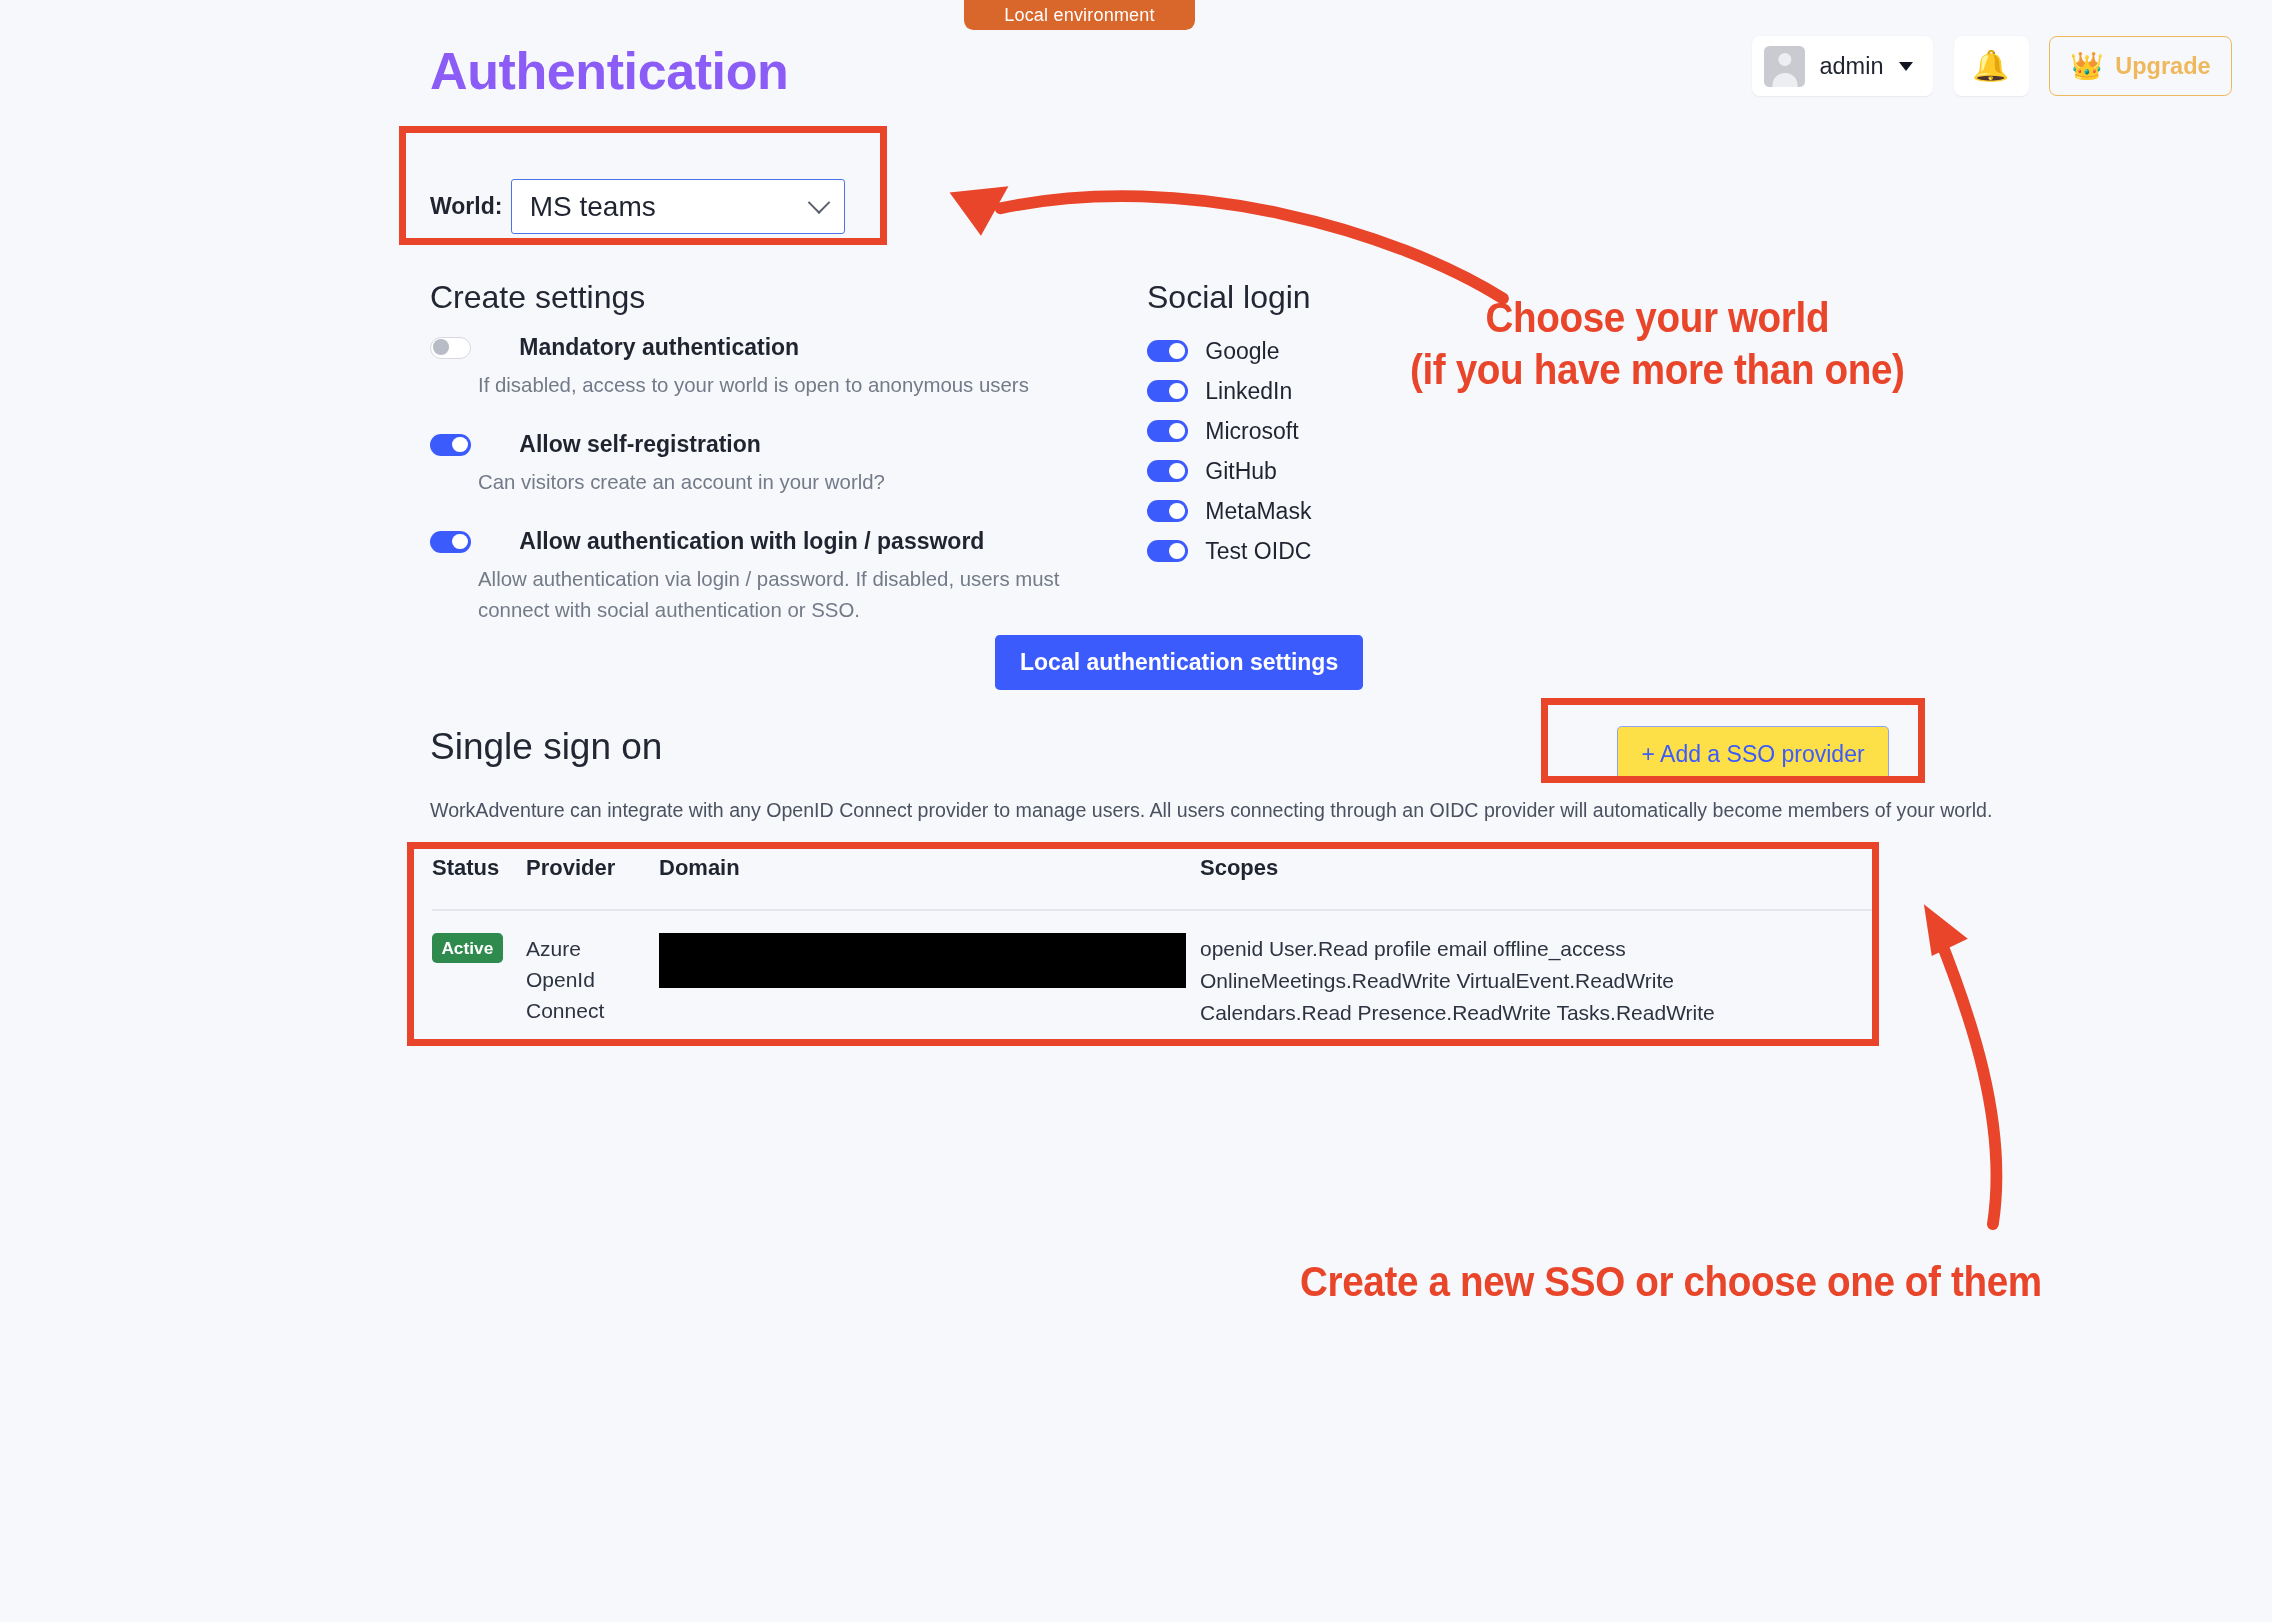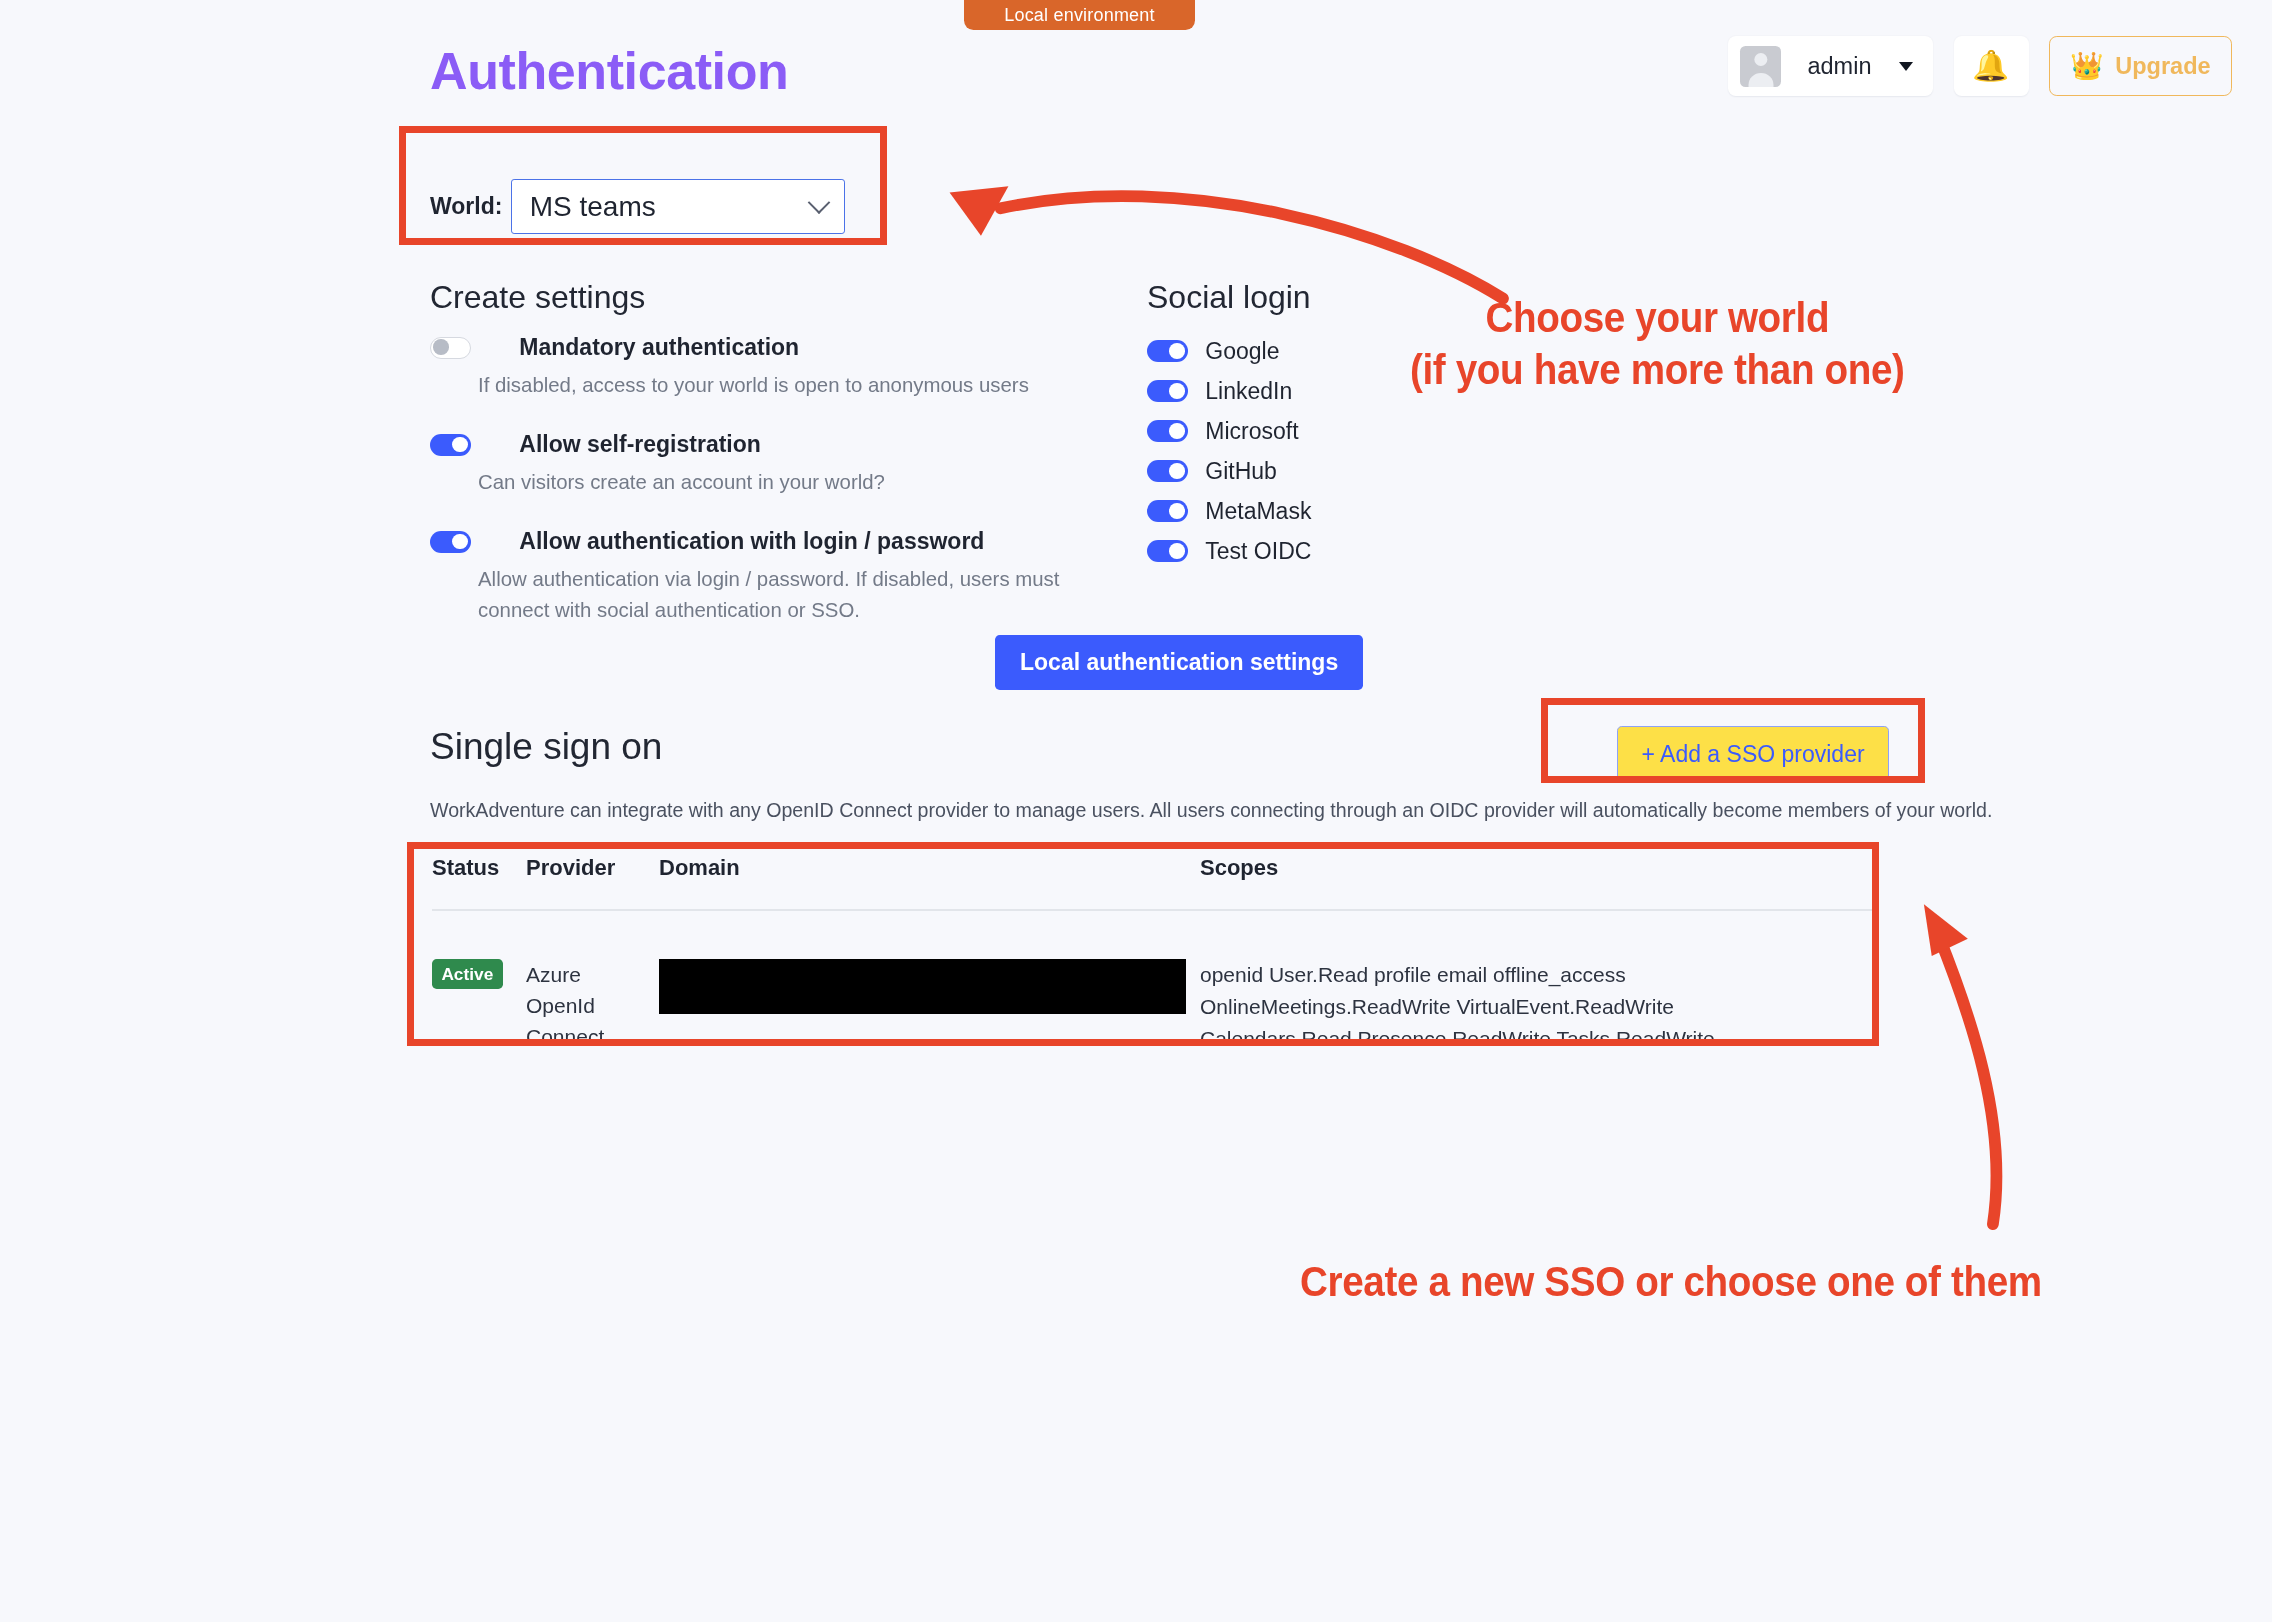--- a/index.html
+++ b/index.html
@@ -54,21 +54,21 @@
     display: flex;
     align-items: center;
     gap: 20.4px;
   }
   .user-chip {
     background: #ffffff;
     border-radius: 7.8px;
     height: 60px;
     display: flex;
     align-items: center;
-    gap: 26px;
+    gap: 14px;
     padding: 0 20.4px 0 12.6px;
     box-shadow: 0 0.8px 1.6px rgba(20,25,50,.07);
   }
   .avatar {
     width: 41px;
     height: 41px;
     border-radius: 5.5px;
     background: #c9cbd1;
     position: relative;
     overflow: hidden;
@@ -270,21 +270,21 @@
   .t-head {
     display: flex;
     font-size: 22px;
     font-weight: 700;
     color: #1f2430;
     padding-bottom: 28px;
     border-bottom: 2.4px solid #e2e5ea;
   }
   .t-row {
     display: flex;
-    padding-top: 48px;
+    padding-top: 22px;
     font-size: 21px;
     color: #2d3340;
   }
   .c-status { width: 94px; flex: none; }
   .c-provider { width: 133px; flex: none; }
   .c-domain { width: 541px; flex: none; }
   .c-scopes { flex: 1; }
   .badge {
     display: inline-block;
     background: #2f8a4d;

